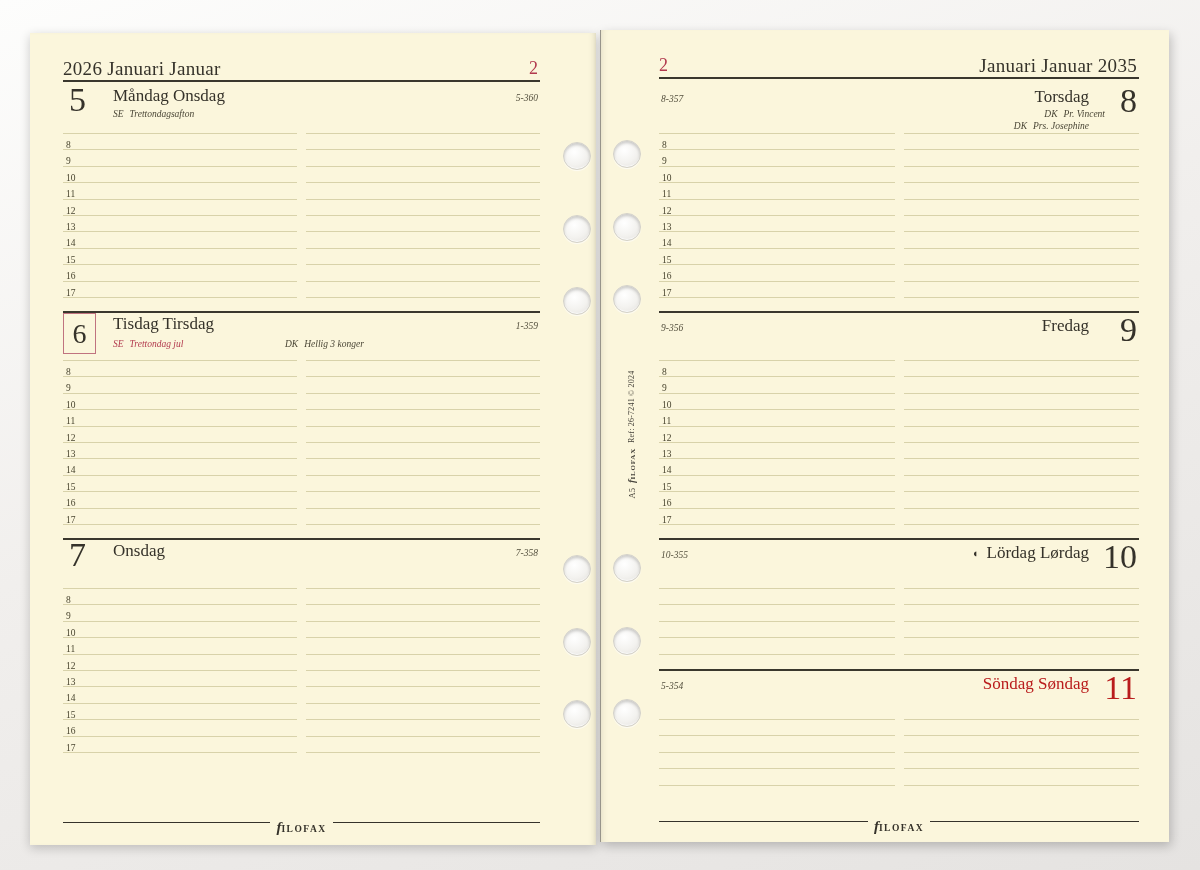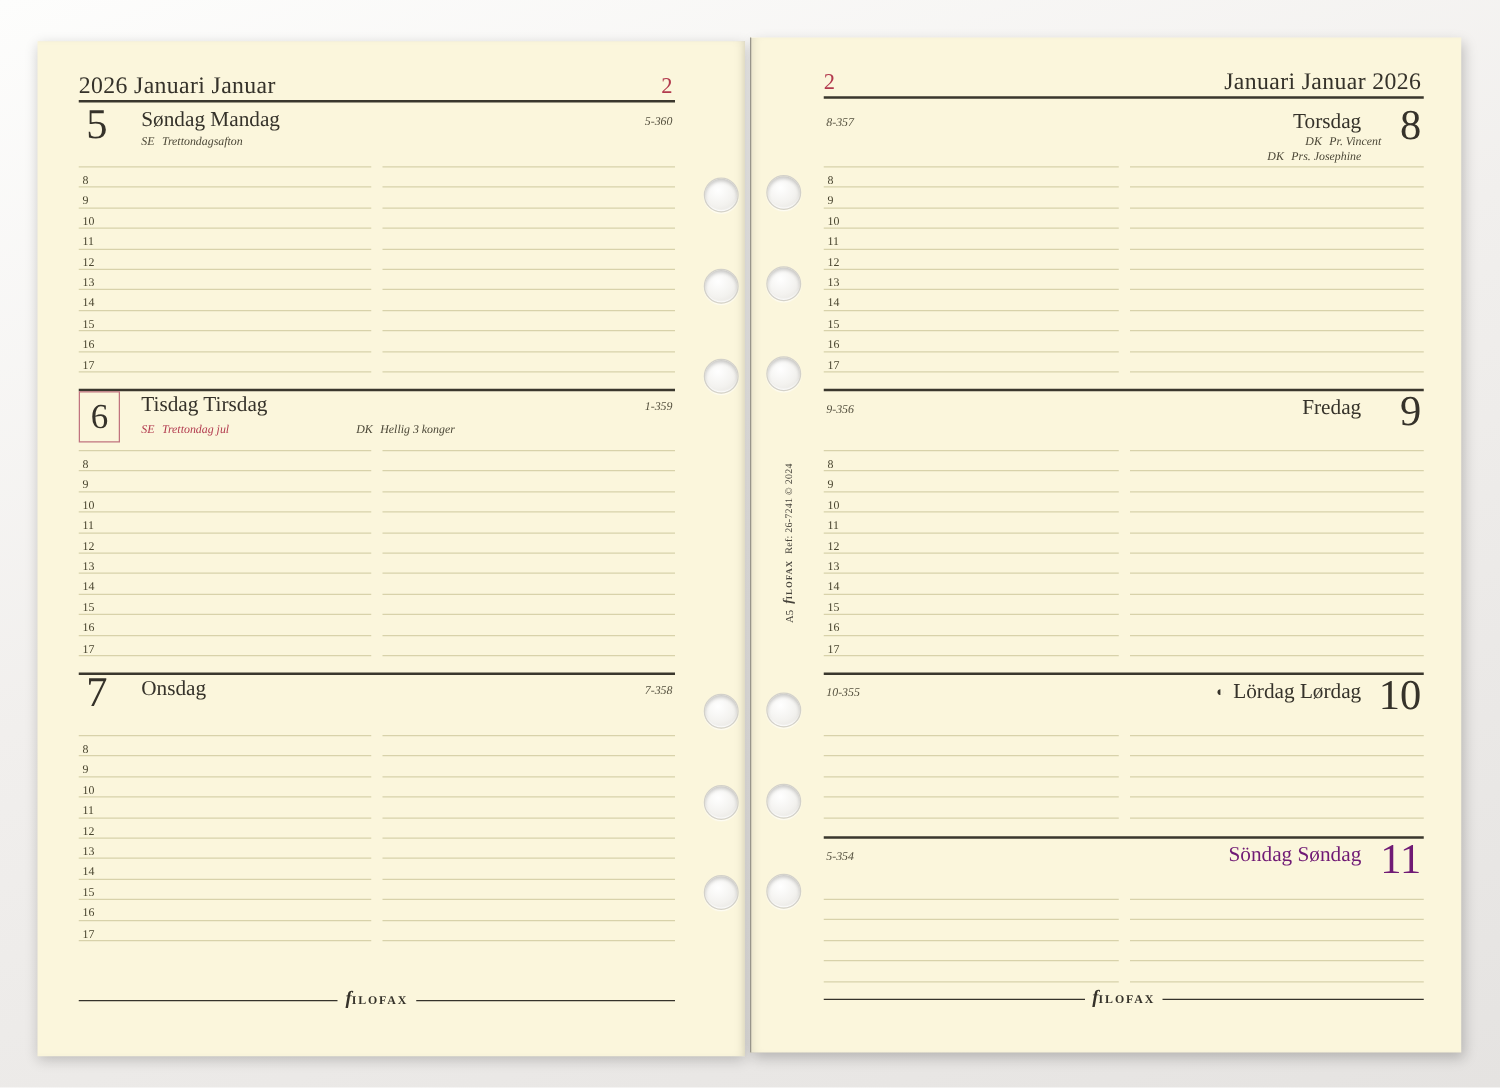--- a/index.html
+++ b/index.html
@@ -32,32 +32,32 @@
   .dayname.l{left:50px;}
   .dayname.r{right:50px;text-align:right;}
   .note{position:absolute;font-size:9.5px;font-style:italic;color:#4a4636;white-space:nowrap;}
   .note .cc{margin-right:6px;}
   .note.red{color:#b23a4e;}
   .doy{position:absolute;font-size:9.5px;font-style:italic;color:#55513f;}
   .doy.r{right:2px;top:8px;}
   .doy.l{left:2px;top:8px;text-align:right;}
   .numbox{position:absolute;left:0;top:0;width:31px;height:39px;border:1.5px solid #c0737f;
           display:flex;align-items:center;justify-content:center;font-size:28px;}
-  .red-t{color:#701a75;}
+  .red-t{color:#b91c1c;}
   .moon{font-size:11px;margin-right:7px;position:relative;top:-1px;}
 
   .grid{position:absolute;left:0;right:0;}
   .grow{display:flex;gap:9px;height:16.4px;}
   .grow .c{flex:1;border-top:1px solid #d8d2aa;}
   .grow.end{height:0;}
   .hr{font-size:9.5px;color:#49452f;padding-left:3px;line-height:15px;display:inline-block;}
 
   .sep{position:absolute;left:0;right:0;border-top:2px solid #3a372d;}
 
-  .pg-foot{position:absolute;left:0;right:0;display:flex;align-items:center;}
+  .pg-foot{position:absolute;left:0;right:0;display:flex;margin-top:28px;}
   .pg-foot::before,.pg-foot::after{content:"";flex:1;border-top:1.2px solid #35322a;}
   .logo{padding:0 6px;white-space:nowrap;line-height:10px;}
   .logo .fl{font-style:italic;font-size:15px;font-weight:700;}
   .logo .rest{font-size:9.5px;font-weight:700;letter-spacing:1.5px;}
 
   .hole{position:absolute;width:26px;height:26px;border-radius:50%;
     background:radial-gradient(circle at 40% 35%, #ffffff 0%, #f3f2ef 55%, #e2e0db 100%);
     box-shadow:inset 0 2px 3px rgba(0,0,0,0.18), inset 0 -1px 1px rgba(255,255,255,0.9), 0 1px 1px rgba(255,255,255,0.7);
     border:1px solid #d3d1ca;z-index:5;}
 
@@ -75,21 +75,21 @@
 
   <div class="page left">
     <div class="inner">
       <div class="pg-head">
         <span class="lft pg-title">2026 Januari Januar</span>
         <span class="rgt pg-week">2</span>
       </div>
 
       <div class="dayhead" style="top:52px;">
         <span class="bignum l">5</span>
-        <span class="dayname l">Søndag Mandag</span>
+        <span class="dayname l">Måndag Onsdag</span>
         <span class="note" style="left:50px;top:24px;">
           <span class="cc">SE</span><span>Trettondagsafton</span>
         </span>
         <span class="doy r">5-360</span>
       </div>
       <div class="grid" style="top:100px;">
           <div class="grow">
             <div class="c"><span class="hr">8</span></div>
             <div class="c"></div>
           </div>
@@ -254,21 +254,21 @@
       <div class="pg-foot" style="top:761px;">
         <span class="logo"><span class="fl">f</span><span class="rest">ILOFAX</span></span>
       </div>
     </div>
   </div>
 
   <div class="page right">
     <div class="inner">
       <div class="pg-head">
         <span class="lft pg-week">2</span>
-        <span class="rgt pg-title">Januari Januar 2026</span>
+        <span class="rgt pg-title">Januari Januar 2035</span>
       </div>
 
       <div class="dayhead" style="top:56px;">
         <span class="doy l">8-357</span>
         <span class="dayname r">Torsdag</span>
         <span class="bignum r">8</span>
         <span class="note" style="right:34px;top:23px;">
           <span class="cc">DK</span><span>Pr. Vincent</span>
         </span>
         <span class="note" style="right:50px;top:35px;">

